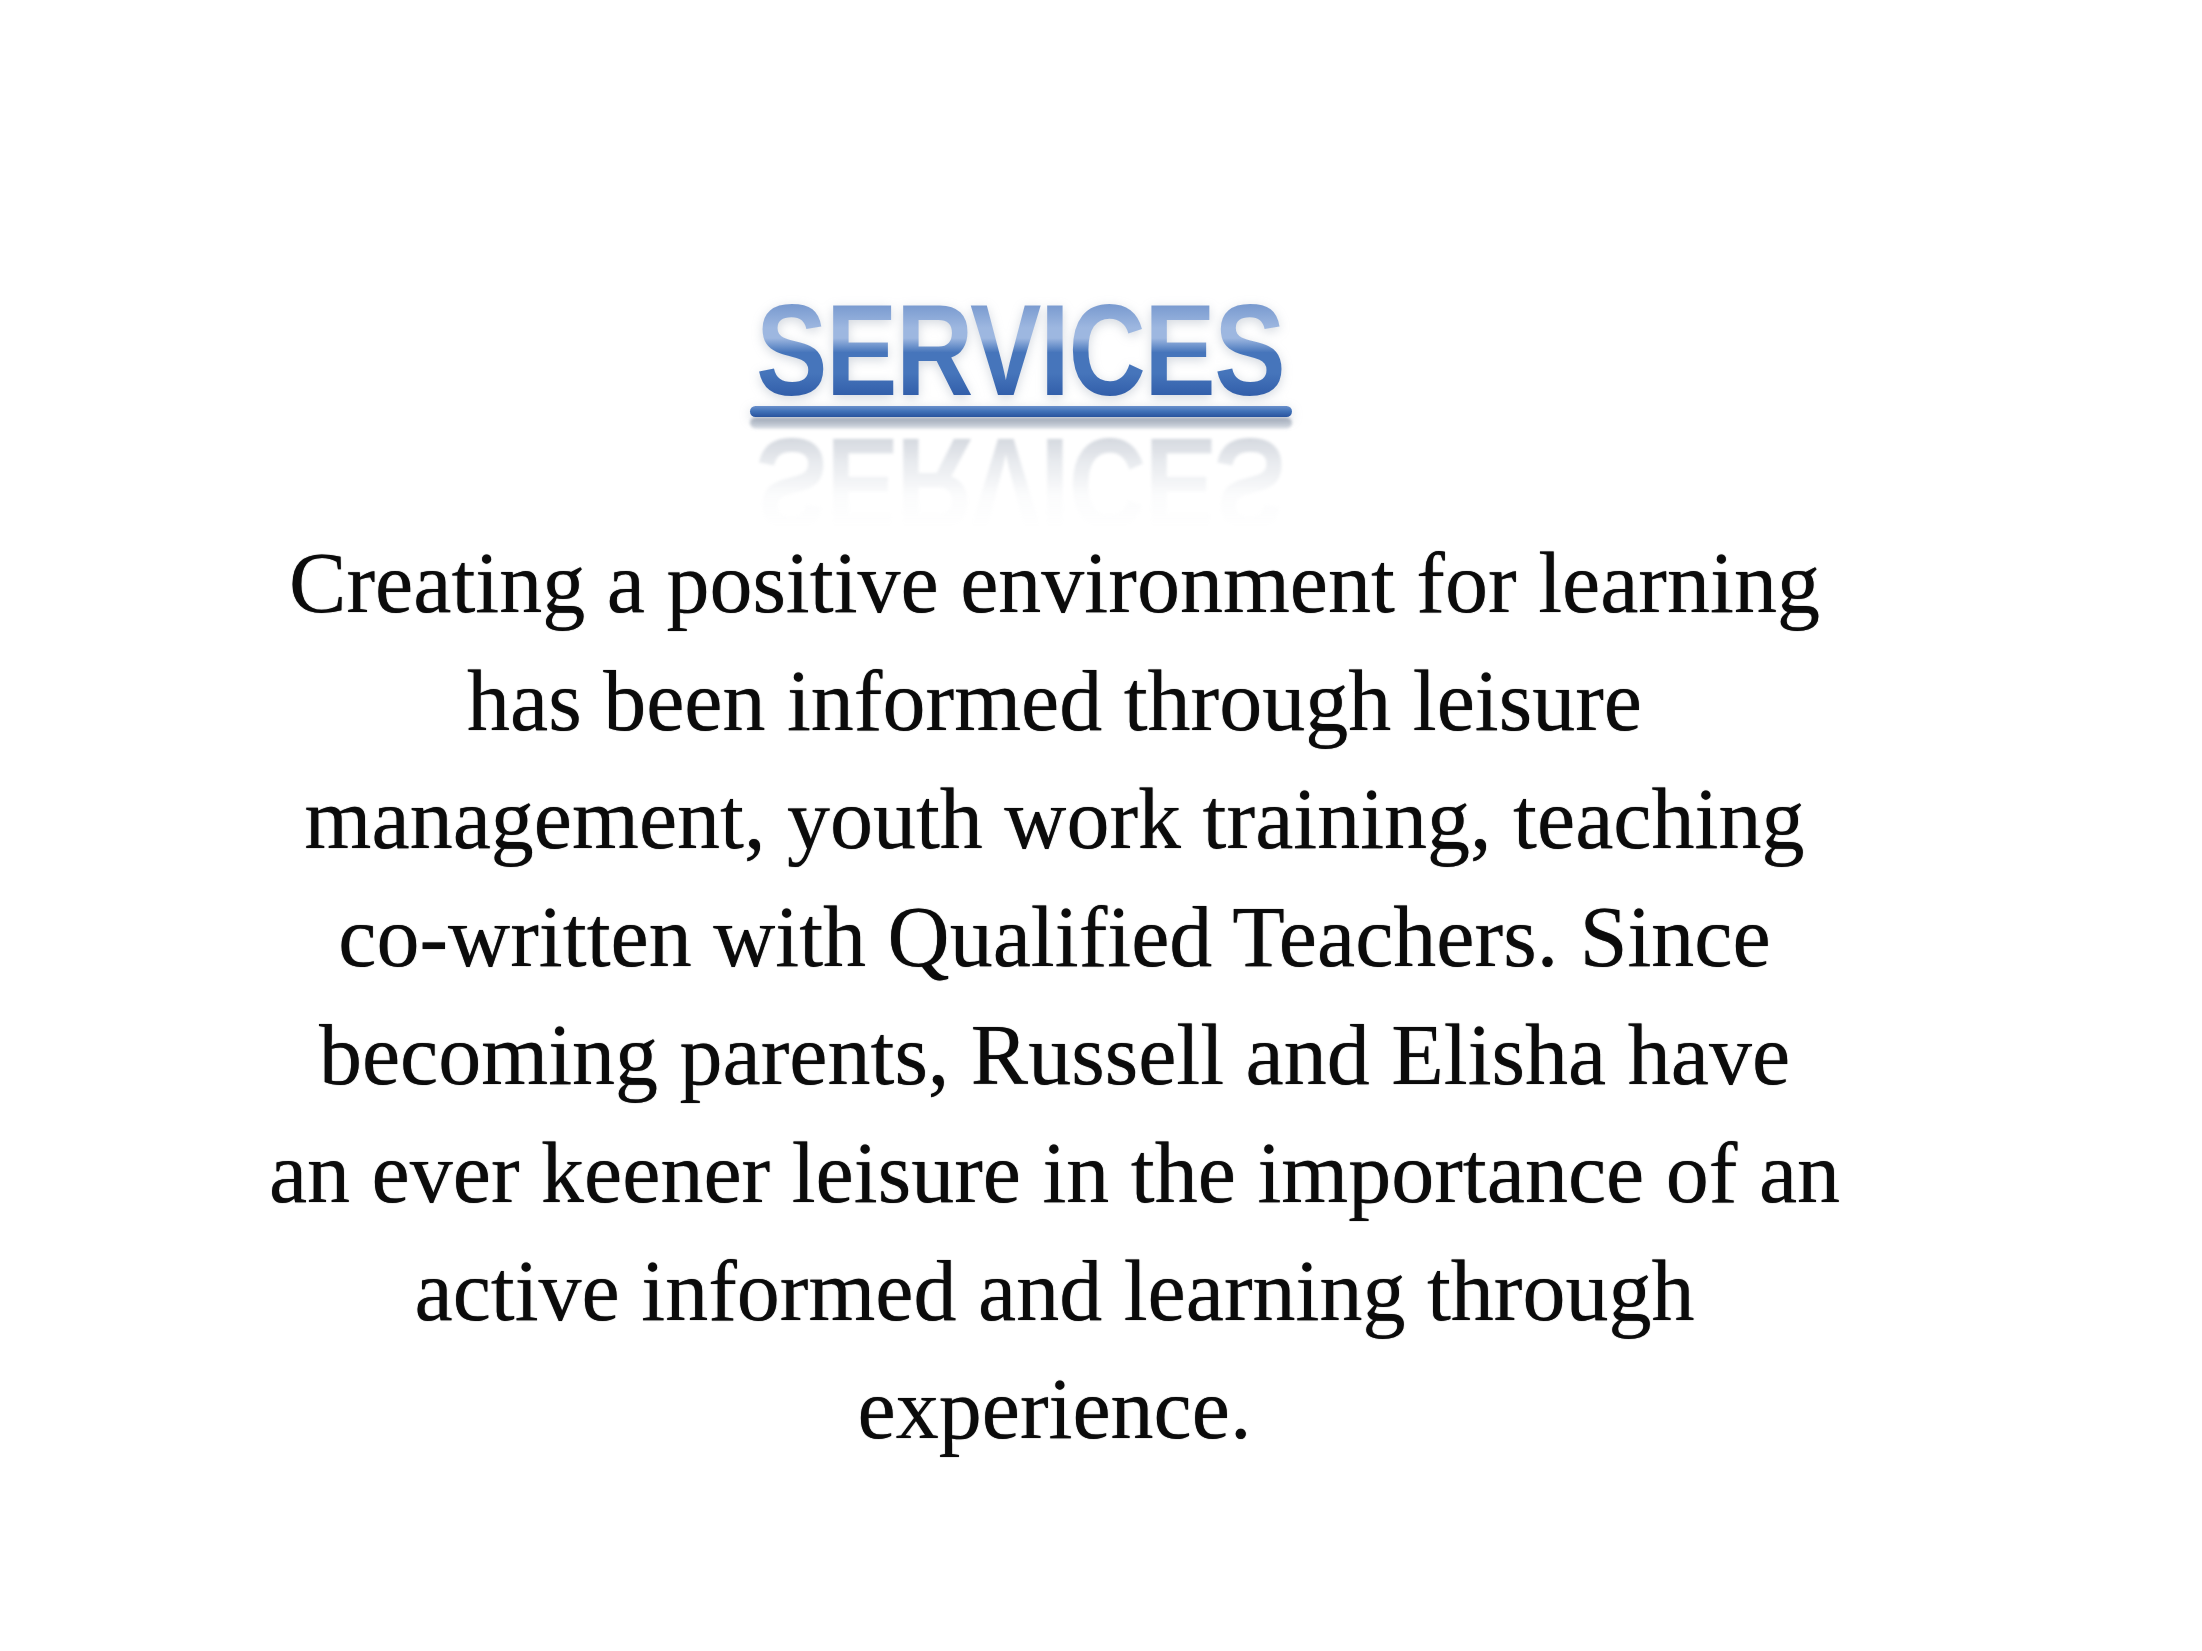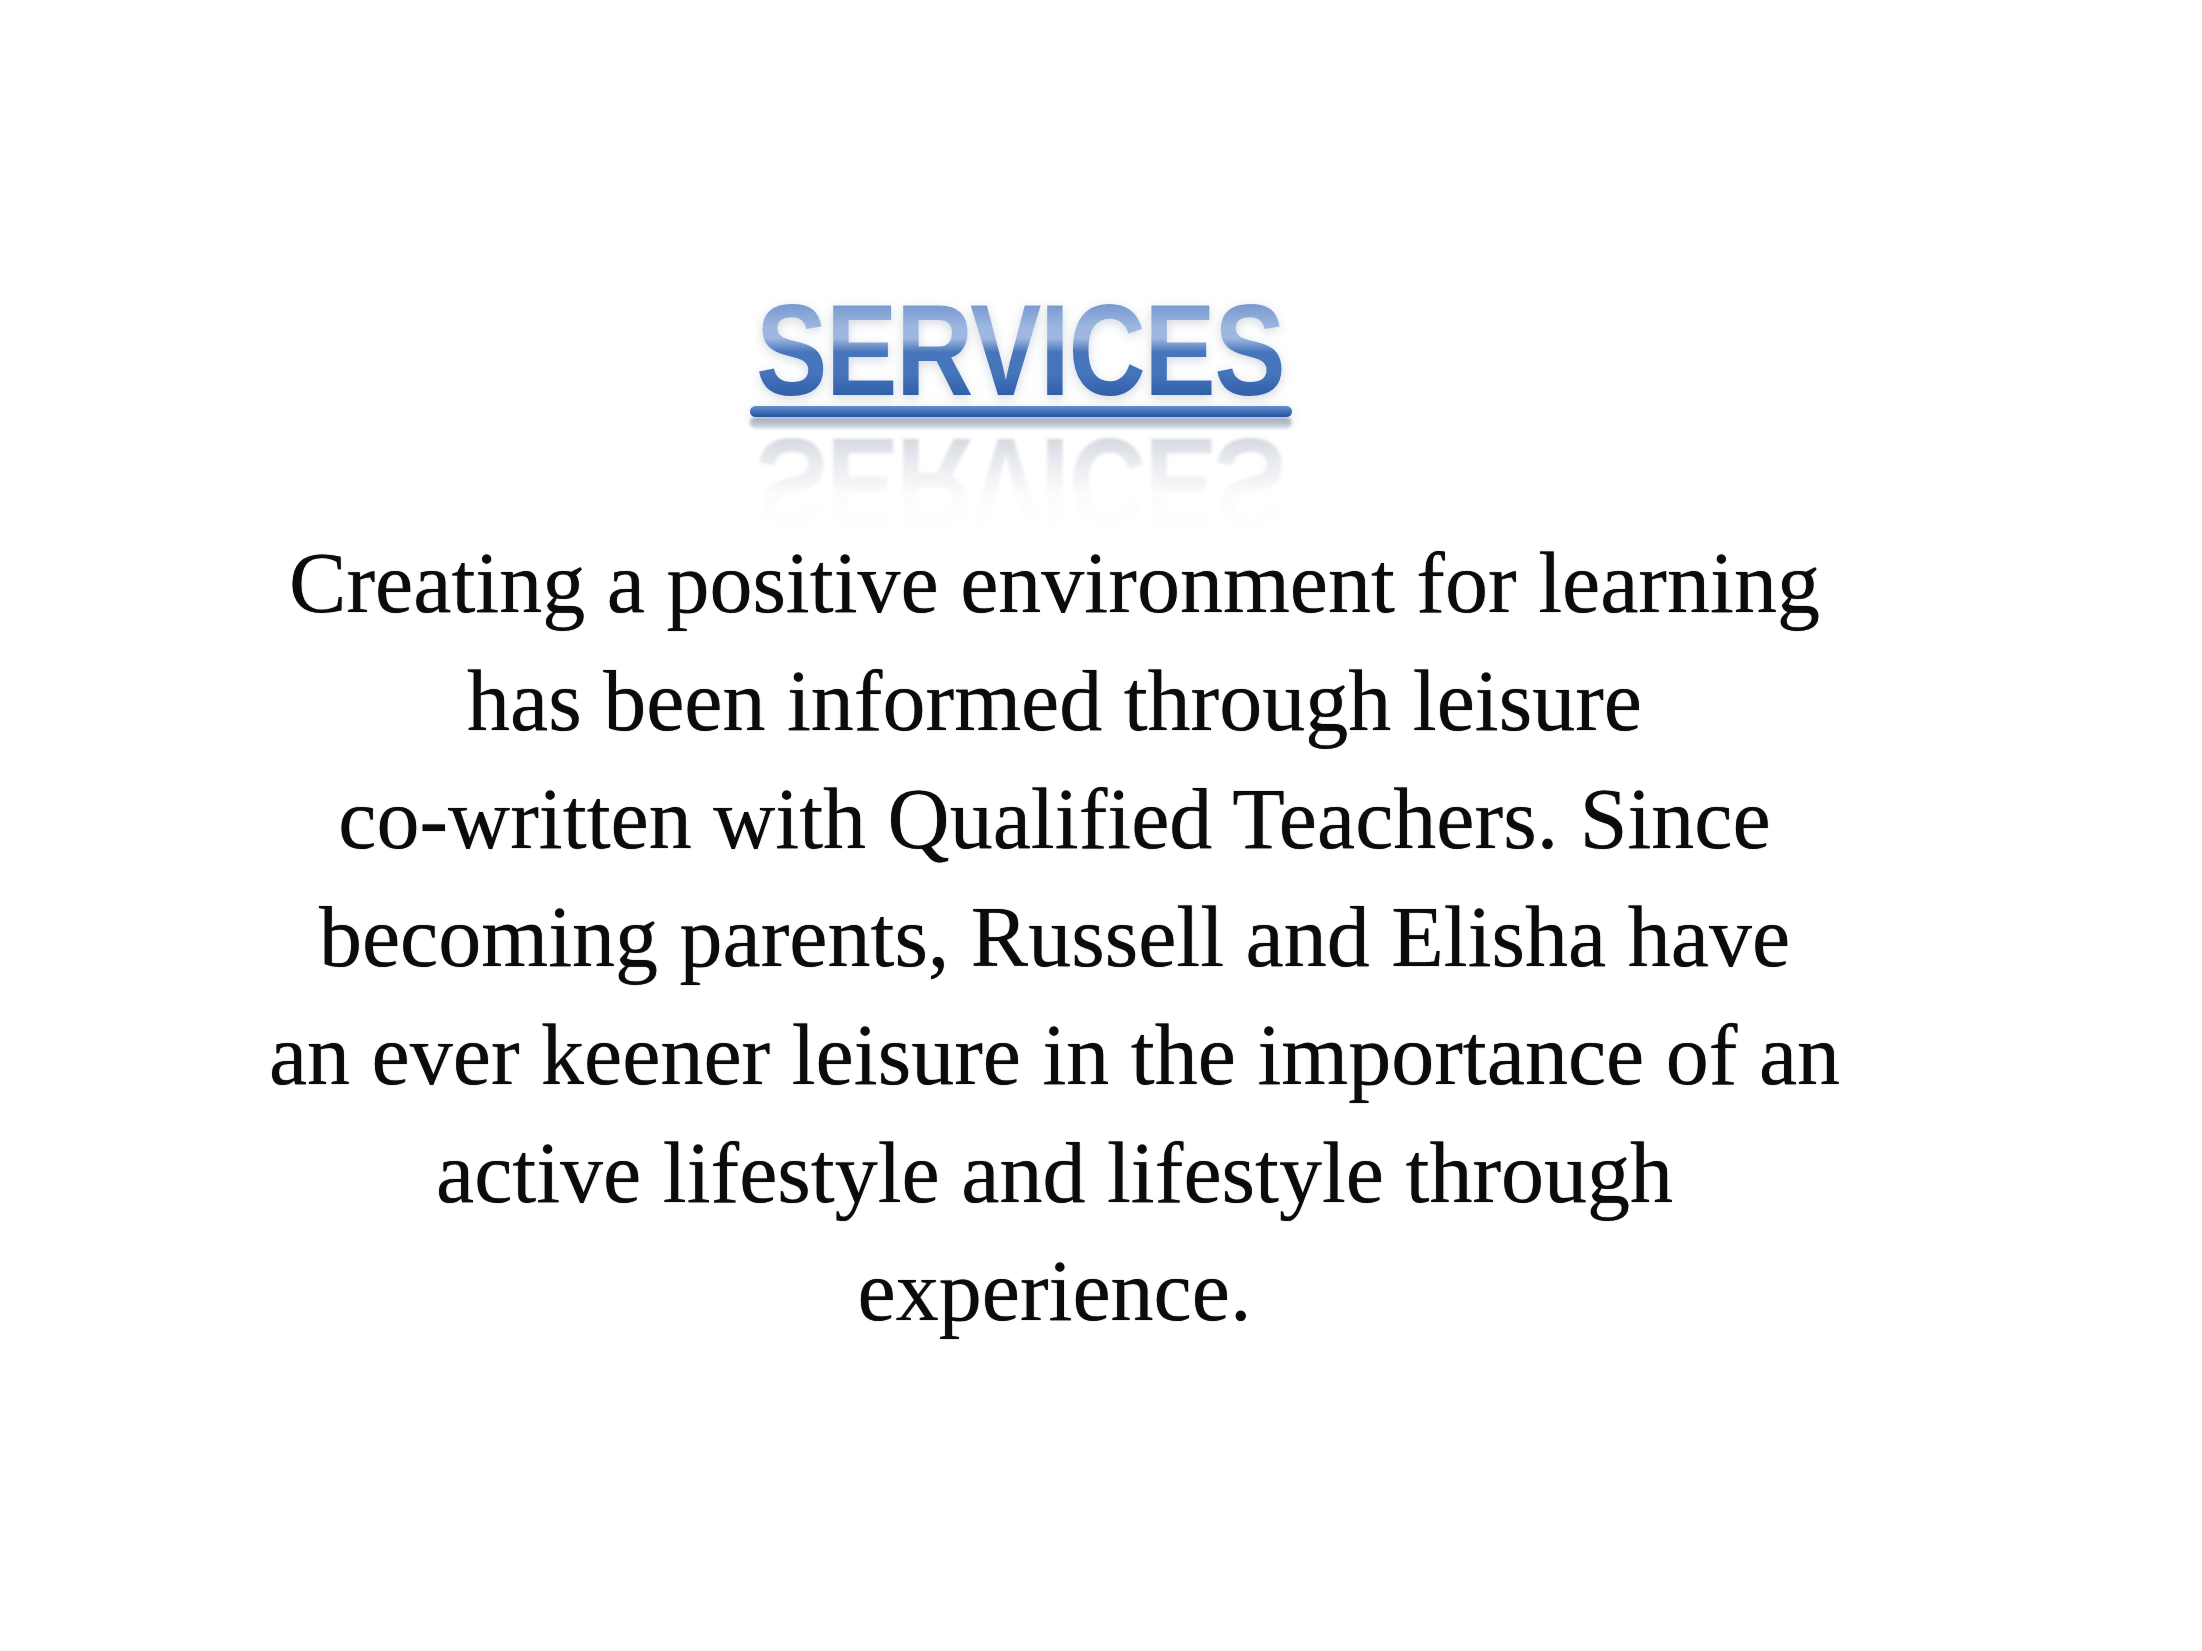--- a/index.html
+++ b/index.html
@@ -124,21 +124,22 @@
         <span class="title-text">SERVICES</span>
         <div class="title-underline"></div>
       </div>
     </div>
 
   </div>
 
   <div class="body-text">
     <div class="body-line">Creating a positive environment for learning</div>
     <div class="body-line">has been informed through leisure</div>
+    <div class="body-line">management, youth work training, teaching</div>
     <div class="body-line">co-written with Qualified Teachers. Since</div>
     <div class="body-line">becoming parents, Russell and Elisha have</div>
     <div class="body-line">an ever keener leisure in the importance of an</div>
-    <div class="body-line">active lifestyle and lifestyle through</div>
+    <div class="body-line">active informed and learning through</div>
     <div class="body-line">experience.</div>
   </div>
 
 </div>
 
 
 </body></html>

